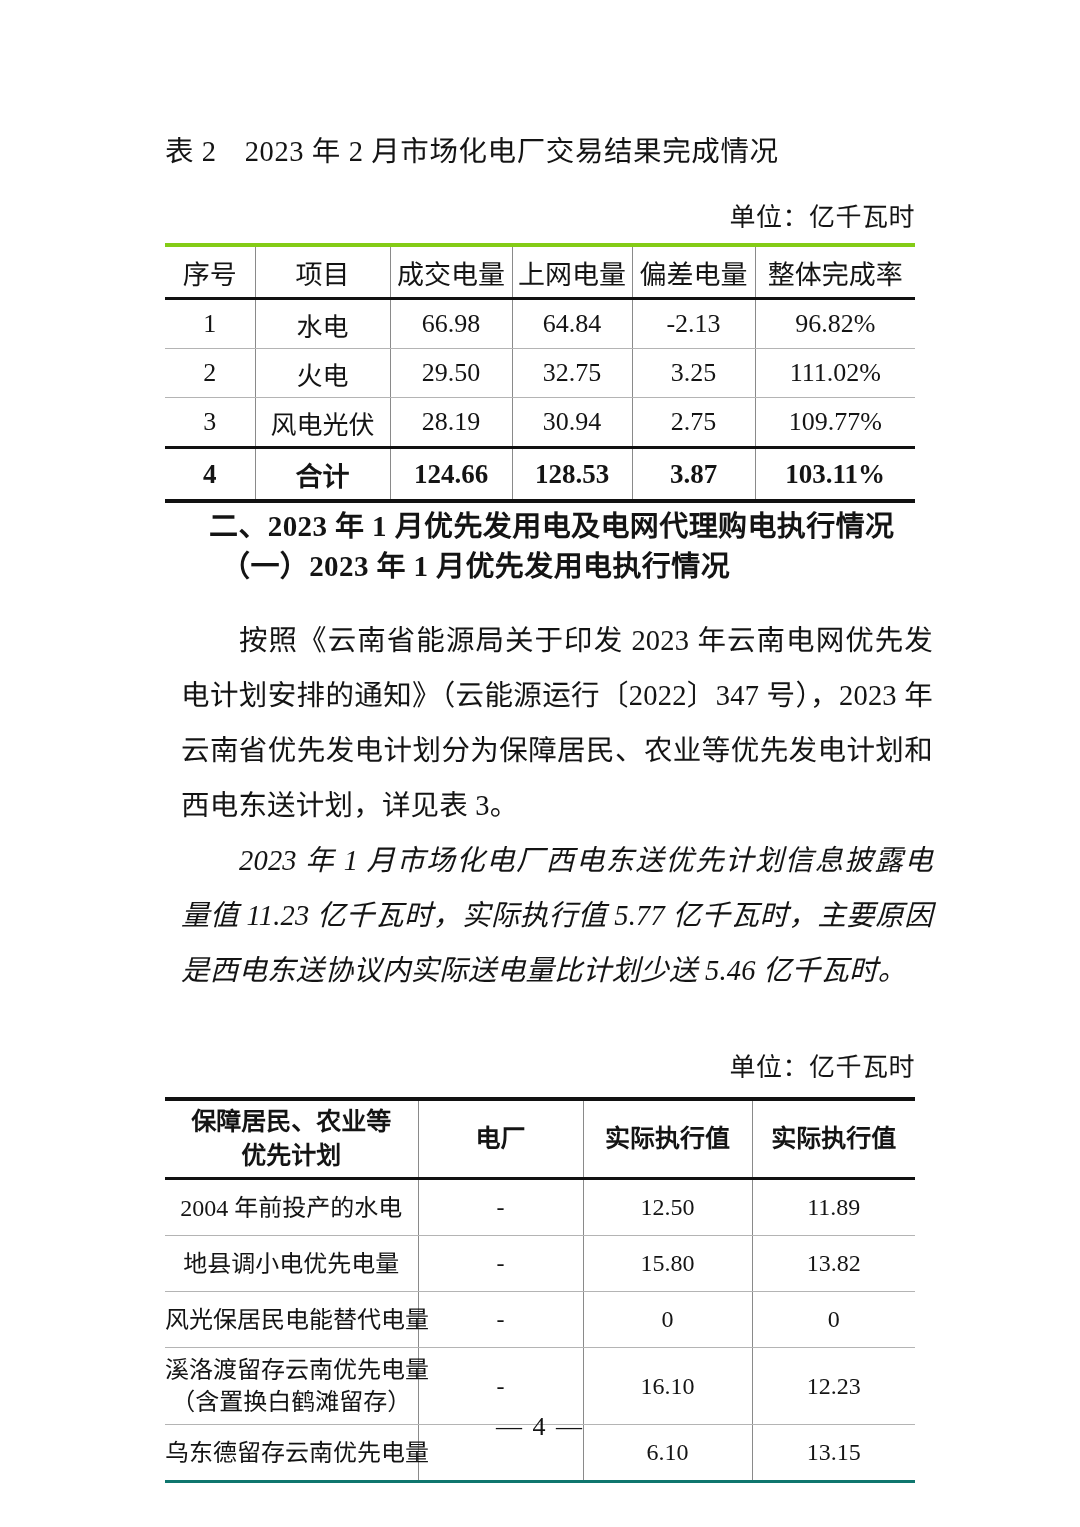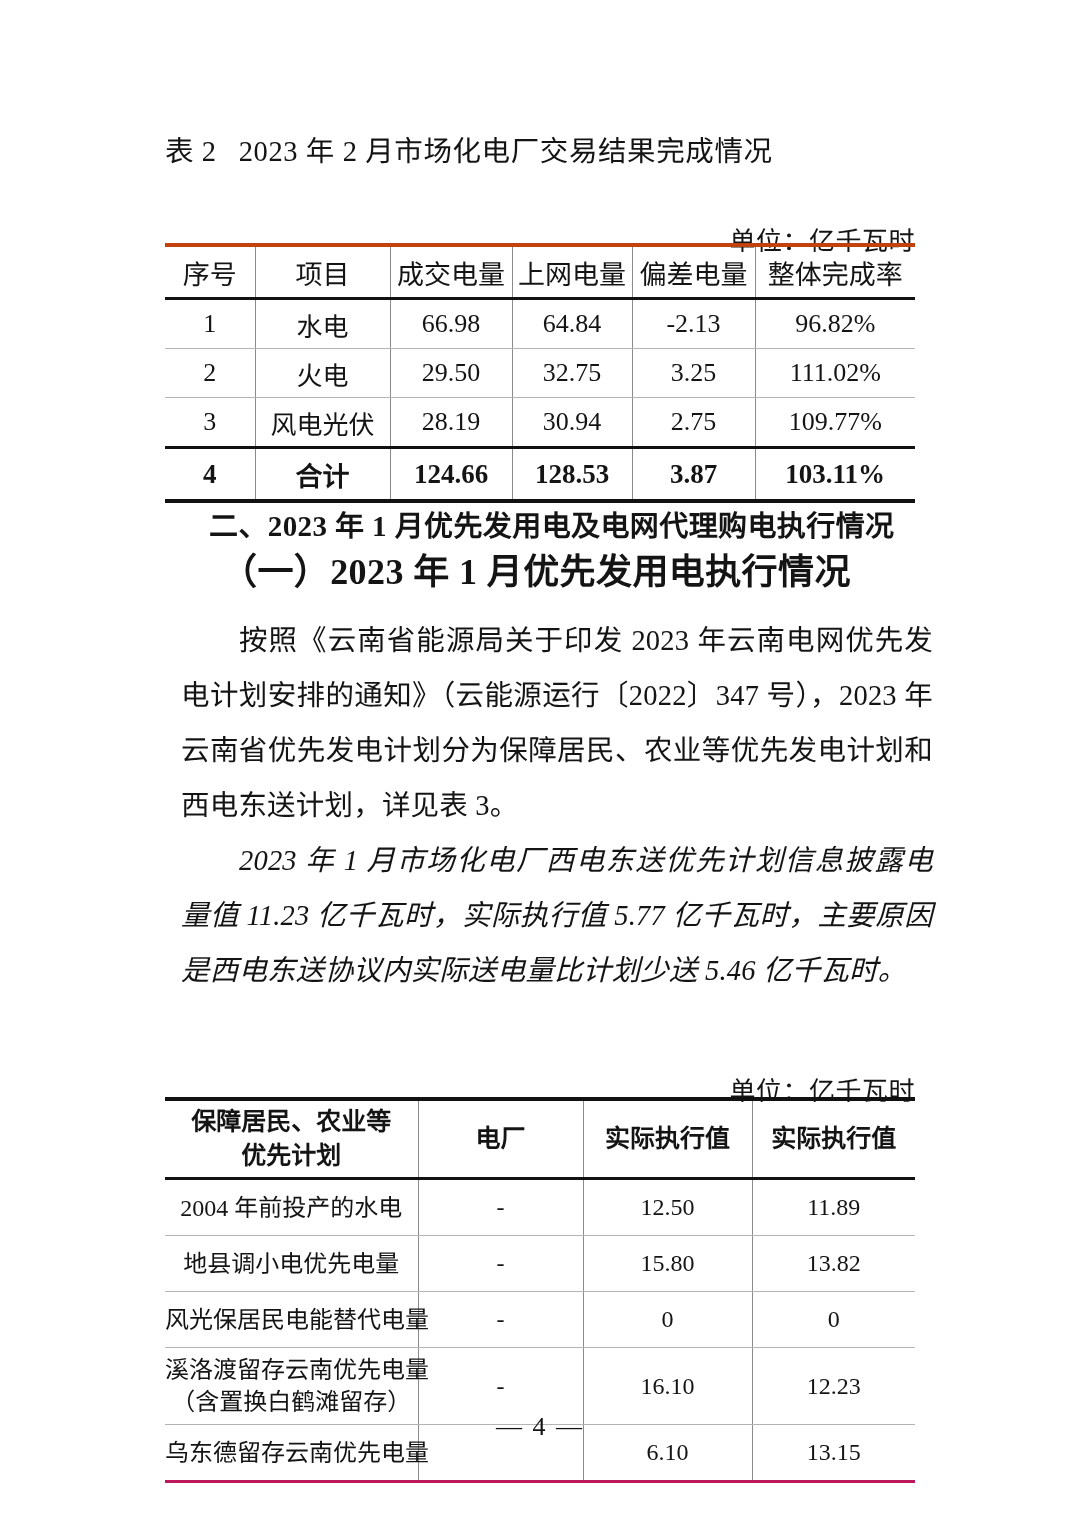--- a/index.html
+++ b/index.html
@@ -26,40 +26,40 @@
     padding: 0;
   }
 
   
   .table-caption {
     font-size: 28.5px;
     line-height: 1.3;
     letter-spacing: 0.6px;
     white-space: nowrap;
   }
-  .caption-label { margin-right: 22px; }
+  .caption-label { margin-right: 28px; }
 
   .unit-line {
     font-size: 26px;
     text-align: right;
     letter-spacing: 0.5px;
-    margin-top: 28px;
+    margin-top: 4px;
   }
 
   
   h2.section-heading {
     font-size: 29px;
     font-weight: bold;
     margin: 10px;
     letter-spacing: 0.4px;
     white-space: nowrap;
     text-indent: 34px;
   }
   h3.subsection-heading {
-    font-size: 36px;
+    font-size: 29px;
     font-weight: bold;
     margin: 0;
     letter-spacing: 0.4px;
     white-space: nowrap;
     text-indent: 56px;
   }
 
   
   p.body-text {
     font-size: 28.5px;
@@ -90,21 +90,21 @@
     white-space: nowrap;
   }
   table td:first-child, table th:first-child { border-left: none; }
   table td:last-child,  table th:last-child  { border-right: none; }
 
   
   #table2 { width: 750px; }
   #table2 .t-head td {
     height: 50px;
     font-size: 27px;
-    border-top: 4px solid #c2410c;
+    border-top: 4px solid #84cc16;
     border-bottom: 3px solid #111;
   }
   #table2 .t-body td {
     height: 48px;
     font-size: 26px;
   }
   #table2 .t-body tr:first-child td { border-top: none; }
   #table2 .t-total td {
     height: 50px;
     font-weight: bold;
@@ -126,21 +126,21 @@
     font-size: 25px;
     font-weight: bold;
     border-top: 4px solid #111;
     border-bottom: 3px solid #111;
     line-height: 34px;
   }
   #table3 .t-body td {
     height: 55px;
     font-size: 24px;
   }
-  #table3 .t-body tr:last-child td { border-bottom: 3px solid #be185d; }
+  #table3 .t-body tr:last-child td { border-bottom: 3px solid #0f766e; }
   #table3 .t-body td.name-cell { line-height: 32px; }
   #table3 .t-body tr.two-line td { height: 76px; }
   #table3 col.c-plan { width: 253px; }
   #table3 col.c-plant{ width: 165px; }
   #table3 col.c-disc { width: 169px; }
   #table3 col.c-act  { width: 163px; }
 
   .cell-stack { display: block; }
   .cell-stack span { display: block; }
 

